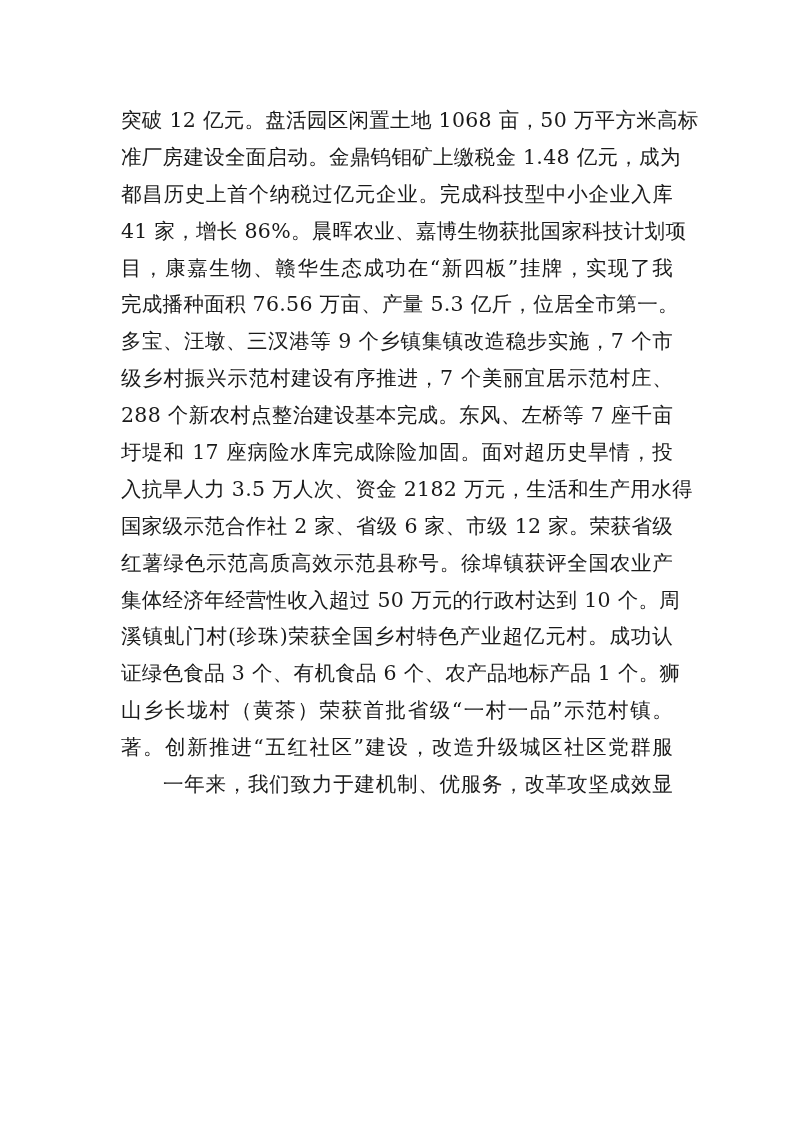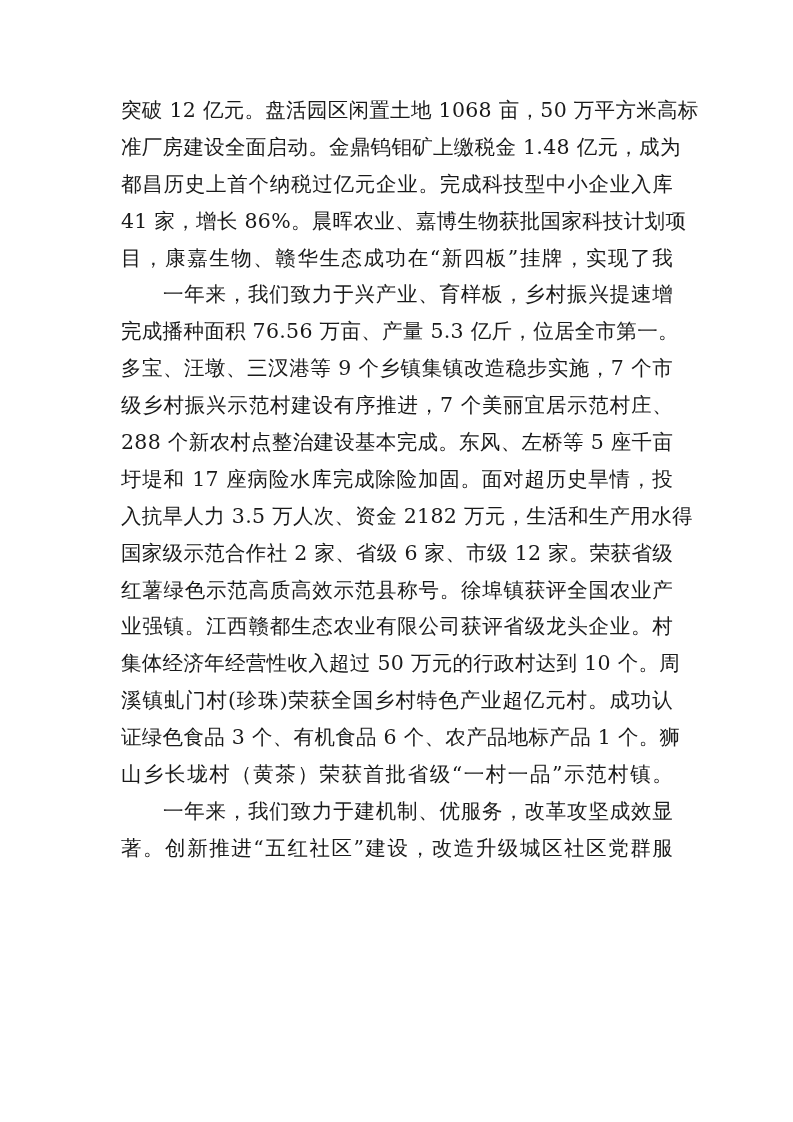--- a/index.html
+++ b/index.html
@@ -1,20 +1,20 @@
 <!DOCTYPE html>
 <html><head>
 <meta charset="utf-8">
 <style>
   html, body { margin: 0; padding: 0; background: #ffffff; }
   body { width: 793px; height: 1122px; position: relative; overflow: hidden; }
   .page {
     position: absolute;
     left: 121px;
-    top: 92px;
+    top: 102px;
     width: 552px;
     font-family: "DejaVu Serif", "Liberation Serif", serif;
     font-size: 20.5px;
     color: #1a1a1a;
   }
   .line {
     height: 36.9px;
     line-height: 36.9px;
     white-space: nowrap;
     text-align: justify;
@@ -29,32 +29,30 @@
 
 <div class="page">
   <div>
     <div class="line">突破 12 亿元。盘活园区闲置土地 1068 亩，50 万平方米高标</div>
     <div class="line">准厂房建设全面启动。金鼎钨钼矿上缴税金 1.48 亿元，成为</div>
     <div class="line">都昌历史上首个纳税过亿元企业。完成科技型中小企业入库</div>
     <div class="line">41 家，增长 86%。晨晖农业、嘉博生物获批国家科技计划项</div>
     <div class="line">目，康嘉生物、赣华生态成功在“新四板”挂牌，实现了我</div>
   </div>
   <div>
-    <div class="line indent">一年来，我们致力于兴产业、育样板，乡村振兴提速增</div>
     <div class="line">完成播种面积 76.56 万亩、产量 5.3 亿斤，位居全市第一。</div>
     <div class="line">多宝、汪墩、三汊港等 9 个乡镇集镇改造稳步实施，7 个市</div>
     <div class="line">级乡村振兴示范村建设有序推进，7 个美丽宜居示范村庄、</div>
-    <div class="line">288 个新农村点整治建设基本完成。东风、左桥等 5 座千亩</div>
+    <div class="line">288 个新农村点整治建设基本完成。东风、左桥等 7 座千亩</div>
     <div class="line">圩堤和 17 座病险水库完成除险加固。面对超历史旱情，投</div>
     <div class="line">入抗旱人力 3.5 万人次、资金 2182 万元，生活和生产用水得</div>
     <div class="line">国家级示范合作社 2 家、省级 6 家、市级 12 家。荣获省级</div>
     <div class="line">红薯绿色示范高质高效示范县称号。徐埠镇获评全国农业产</div>
-    <div class="line">业强镇。江西赣都生态农业有限公司获评省级龙头企业。村</div>
     <div class="line">集体经济年经营性收入超过 50 万元的行政村达到 10 个。周</div>
     <div class="line">溪镇虬门村(珍珠)荣获全国乡村特色产业超亿元村。成功认</div>
     <div class="line">证绿色食品 3 个、有机食品 6 个、农产品地标产品 1 个。狮</div>
     <div class="line">山乡长垅村（黄茶）荣获首批省级“一村一品”示范村镇。</div>
   </div>
   <div>
+    <div class="line">著。创新推进“五红社区”建设，改造升级城区社区党群服</div>
     <div class="line indent">一年来，我们致力于建机制、优服务，改革攻坚成效显</div>
-    <div class="line">著。创新推进“五红社区”建设，改造升级城区社区党群服</div>
   </div>
 </div>
 
 </body></html>

